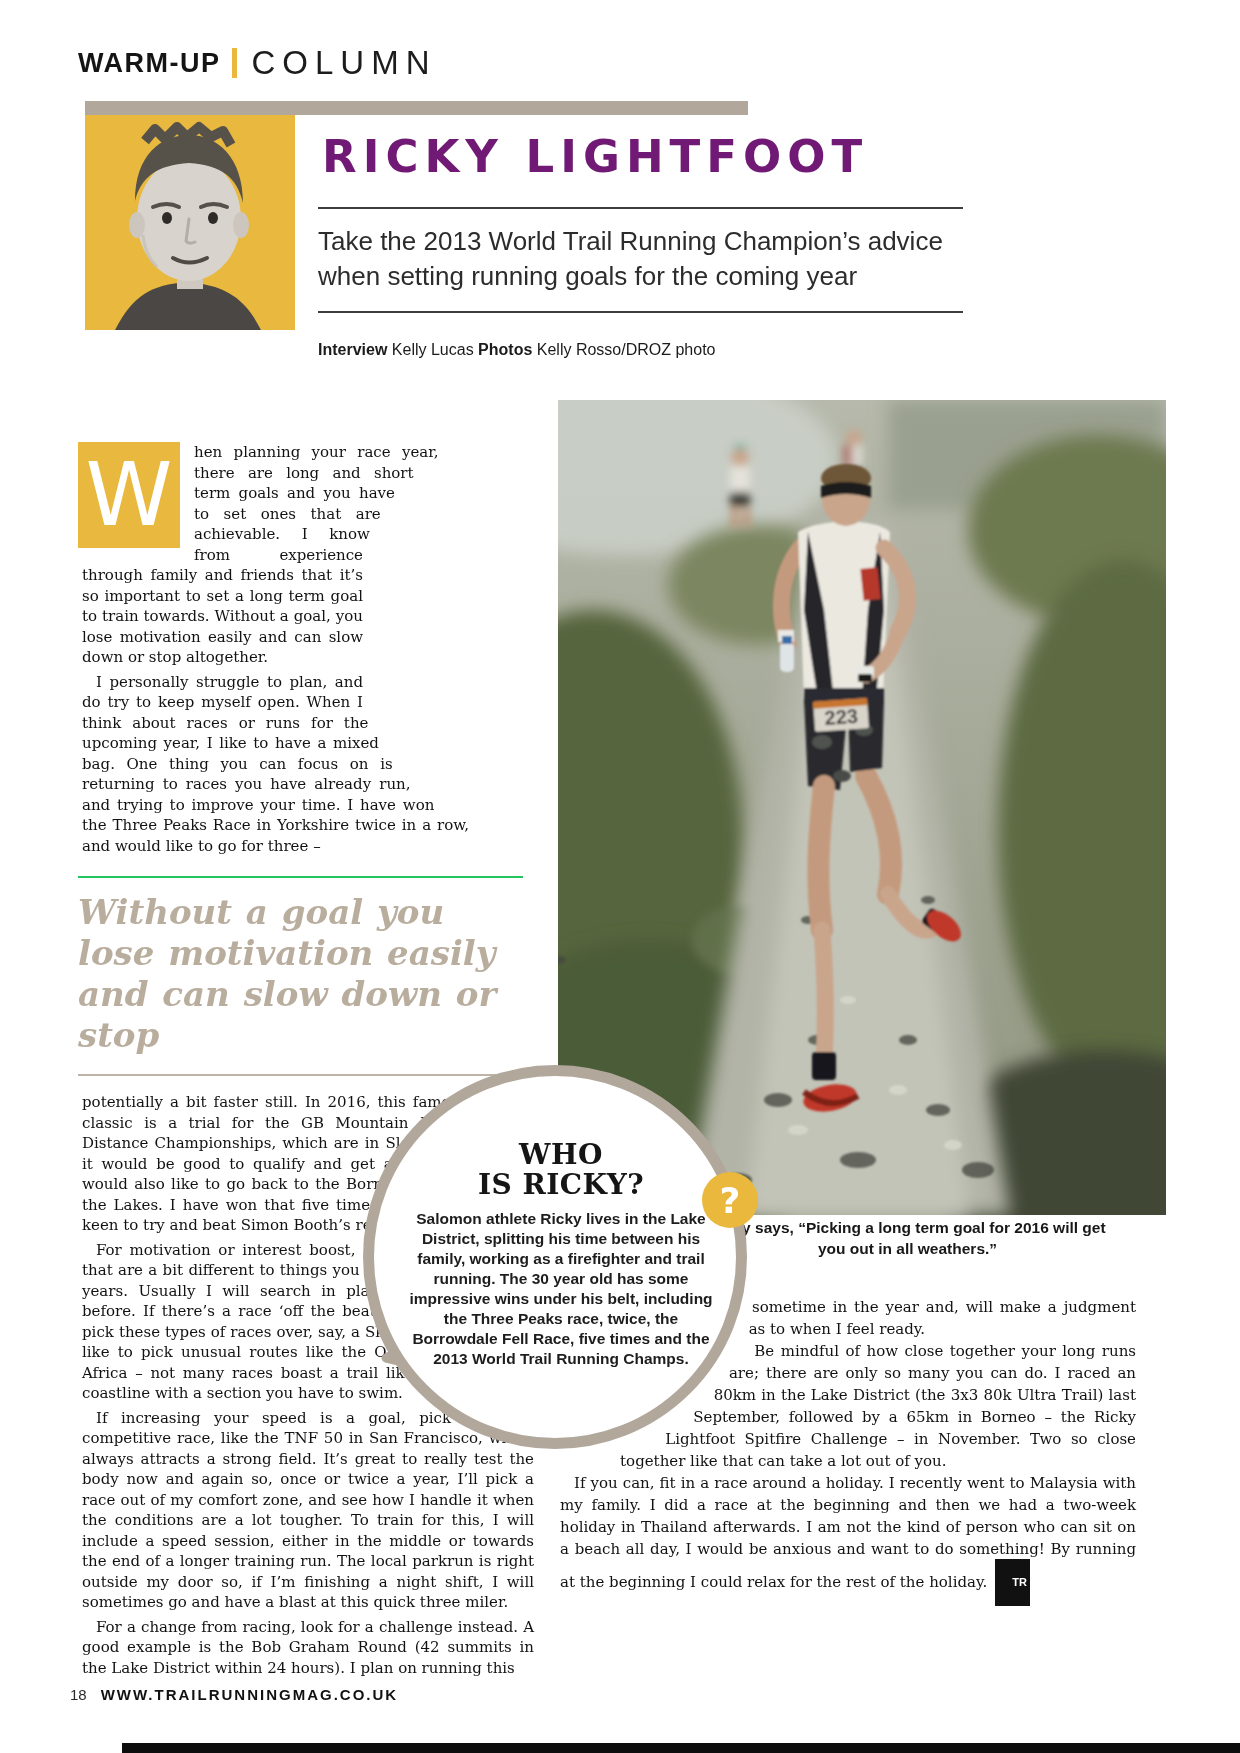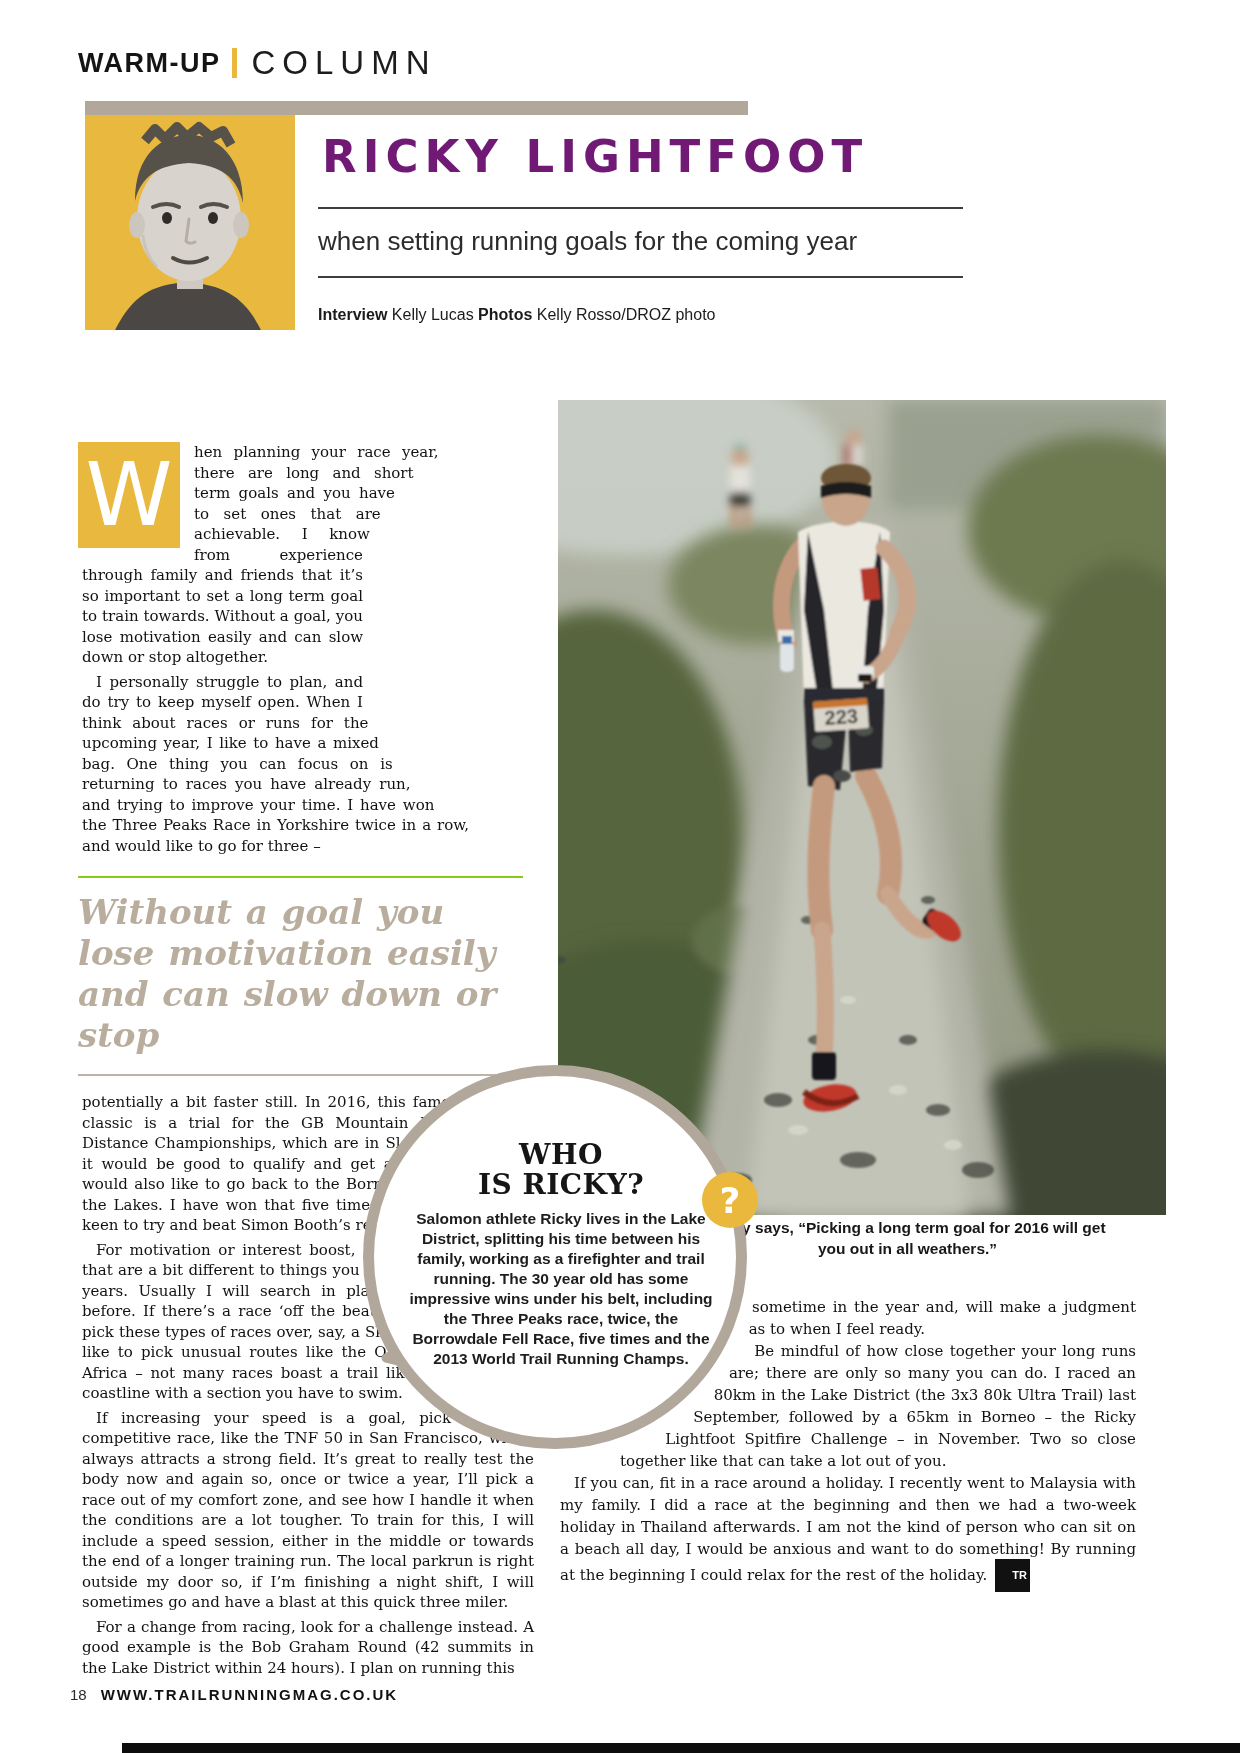--- a/index.html
+++ b/index.html
@@ -29,34 +29,34 @@
             font-family:"DejaVu Serif",serif;font-size:15px;line-height:20.5px;
             text-align:justify;color:#121212;}
   .left-col p{margin:4px;}
   .left-col p.indent{text-indent:14px;}
   .bubble-spacer-left{float:right;width:175px;height:382px;margin-top:627px;
             shape-outside:circle(192px at 192px 192px);shape-margin:12px;}
   .dropcap-box{float:left;width:102px;height:106px;background:#e9b83e;margin:4px 14px 4px 0;
             display:flex;align-items:center;justify-content:center;}
   .dropcap-letter{font-family:"DejaVu Sans",sans-serif;font-size:88px;line-height:1;color:#fff;}
 
-  .pullquote{border-top:2px solid #84cc16;border-bottom:2px solid #bdb3a6;
+  .pullquote{border-top:2px solid #22c55e;border-bottom:2px solid #bdb3a6;
              margin:20px 0 16px 0;padding:14px 0 18px 0;width:445px;
              font-family:"DejaVu Serif",serif;font-style:italic;font-weight:bold;
              font-size:34px;line-height:41px;color:#b9ad9e;word-spacing:2px;text-align:left;}
 
   .right-col{position:absolute;left:560px;top:1296px;width:576px;z-index:3;
              font-family:"DejaVu Serif",serif;font-size:15px;line-height:22px;
              text-align:justify;color:#121212;}
   .right-col p{margin:0;}
   .right-col p.indent{text-indent:14px;}
   .bubble-spacer-right{float:left;width:192px;height:155px;
              shape-outside:circle(204px at -6px -39px);}
   .tr-mark{display:inline-block;background:#111;color:#fff;font-family:"Liberation Sans",sans-serif;
-           font-weight:bold;font-size:11px;line-height:15px;padding:9px 3px;margin-left:8px;
+           font-weight:bold;font-size:11px;line-height:15px;padding:16px 3px;margin-left:8px;
            letter-spacing:0;transform:translateY(-1px);}
 
   
   .photo{position:absolute;left:558px;top:400px;width:608px;height:815px;z-index:1;overflow:hidden;background:#a4a896;}
   .photo-caption{position:absolute;left:695px;top:1217px;width:425px;z-index:2;
                  font-size:15.5px;line-height:21px;font-weight:bold;color:#181818;text-align:center;}
 
   
   .bubble-tail{position:absolute;left:368px;top:1292px;z-index:5;}
   .bubble{position:absolute;left:363px;top:1065px;width:384px;height:384px;border-radius:50%;
@@ -106,20 +106,21 @@
         <path d="M104,104 L101,126 Q104,130 110,127" fill="none" stroke="#b4aea6" stroke-width="3" stroke-linecap="round"></path>
         <path d="M88,143 Q104,152 122,143" fill="none" stroke="#4f4a44" stroke-width="4" stroke-linecap="round"></path>
         <path d="M58,120 Q60,140 72,152" fill="none" stroke="#c3bdb5" stroke-width="3" opacity="0.7"></path>
       </g>
     </svg>
   </div>
 
   <div class="title-block">
     <h1 class="article-title">RICKY LIGHTFOOT</h1>
     <div class="standfirst">
+      <div>Take the 2013 World Trail Running Champion’s advice</div>
       <div>when setting running goals for the coming year</div>
     </div>
     <div class="byline">
       <b>Interview</b>
       <span>Kelly Lucas</span>
       <b>Photos</b>
       <span>Kelly Rosso/DROZ photo</span>
     </div>
   </div>
 

